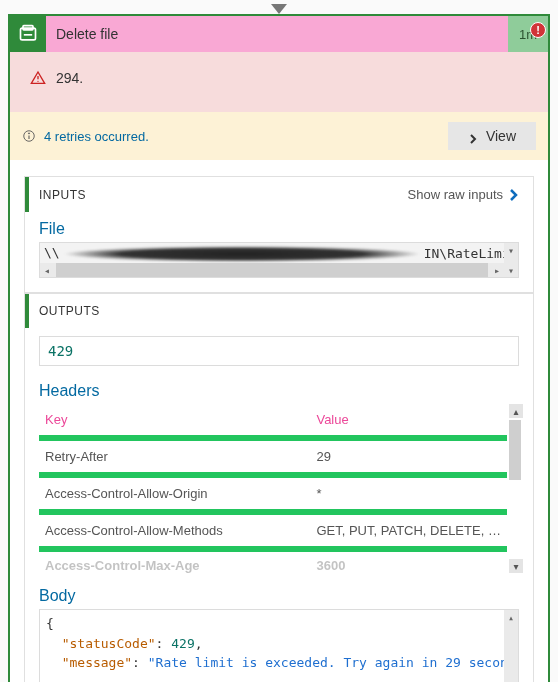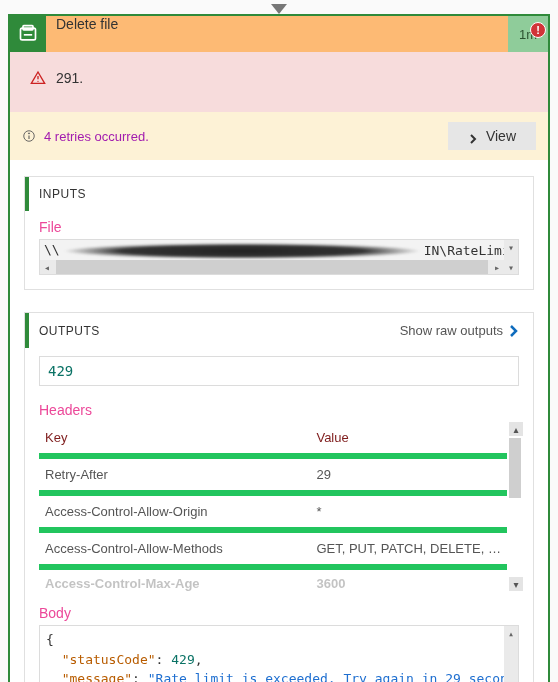--- a/index.html
+++ b/index.html
@@ -20,22 +20,22 @@
   }
   .arrow-top {
     position: absolute;
     top: -12px; left: 50%; transform: translateX(-50%);
     width: 0; height: 0;
     border-left: 8px solid transparent;
     border-right: 8px solid transparent;
     border-top: 10px solid #777;
   }
   .header {
-    display: flex; 
-    background: #fdba74;
+    display: flex; align-items: center;
+    background: #f9a8d4;
     height: 36px;
     position: relative;
   }
   .header .iconbox {
     width: 36px; height: 36px;
     background: #2f8a3a;
     display: flex; align-items: center; justify-content: center;
   }
   .header .iconbox svg { width: 20px; height: 20px; }
   .header .title {
@@ -63,56 +63,55 @@
     gap: 10px;
   }
   .error-band svg { width: 16px; height: 16px; flex-shrink:0; }
   .error-band .msg { font-size: 14px; color: #333; }
   .warn-band {
     background: #fdf2d6;
     padding: 10px 12px;
     display: flex; align-items: center;
   }
   .warn-band svg.info { width: 14px; height: 14px; margin-right: 8px; stroke:#555; }
-  .warn-band .msg { font-size: 13px; color: #a21caf; }
+  .warn-band .msg { font-size: 13px; color: #0369a1; }
   .viewbtn {
     margin-left: auto;
     background: #e6e6e6;
     border: none;
     padding: 6px 20px;
     display: flex; align-items: flex-end; gap: 8px;
     font-size: 14px; color: #333;
     cursor: pointer;
   }
   .viewbtn svg { width: 10px; height: 10px; }
   .content { padding: 16px 14px; }
   .panel {
     border: 1px solid #e0e0e0;
-    margin-bottom: 22px;
     background: #fff;
   }
   .panel-head {
     display: flex; align-items: center;
     padding: 10px 14px 10px 0;
     border-left: 4px solid #2f8a3a;
   }
   .panel-head .ptitle {
     margin-left: 10px;
     font-size: 12px; letter-spacing: 0.5px;
     color: #333; text-transform: uppercase;
   }
   .panel-head .rawlink {
     margin-left: auto;
     display: flex; align-items: center; gap: 6px;
     font-size: 13px; color: #555;
     cursor: pointer;
   }
   .panel-head .rawlink svg { width: 10px; height: 14px; stroke:#0f6cbd; stroke-width:2.5; fill:none; }
   .panel-body { padding: 8px 14px 14px 14px; }
-  .field-label { font-size: 14px; color: #ec4899; margin-bottom: 4px; }
+  .field-label { font-size: 16px; color: #0369a1; margin-bottom: 4px; }
   .filebox {
     position: relative;
     border: 1px solid #dcdcdc;
     background: #f3f3f3;
     font-family: Consolas, monospace;
     font-size: 13px;
     padding: 2px 0 0 4px;
     height: 36px;
     overflow: hidden;
     white-space: nowrap;
@@ -160,21 +159,21 @@
   .headers-scroll .track { flex:1; }
   .headers-scroll { display:flex; flex-direction:column; }
   .headers-scroll .thumb { width:12px; background:#cfcfcf; }
   .htable { width: calc(100% - 12px); border-collapse: collapse; table-layout: fixed; }
   .htable th, .htable td {
     text-align:left; padding:8px 6px;
     font-size:13px; color:#555;
     border-top:6px solid #22c55e;
     overflow:hidden; text-overflow:ellipsis; white-space:nowrap;
   }
-  .htable th { color:#7f1d1d; font-weight:normal; border-top:none; }
+  .htable th { color:#ec4899; font-weight:normal; border-top:none; }
   .htable col.k { width:58%; }
   .htable col.v { width:42%; }
   .cutoff td { padding-top:6px; padding-bottom:0;font-weight:bold; }
   .bodybox {
     position:relative;
     border:1px solid #dcdcdc;
     font-family: Consolas, monospace;
     font-size: 13px;
     padding: 4px 6px 0 6px;
     height: 78px;
@@ -204,21 +203,21 @@
     <div class="timebox">1m</div>
     <div class="badge">!</div>
   </div>
 
   <div class="error-band">
     <svg viewBox="0 0 24 24">
       <path d="M12 3 L22 20 L2 20 Z" fill="none" stroke="#c22" stroke-width="2"></path>
       <line x1="12" y1="9" x2="12" y2="14" stroke="#c22" stroke-width="2"></line>
       <circle cx="12" cy="17" r="1" fill="#c22"></circle>
     </svg>
-    <div class="msg">291.</div>
+    <div class="msg">294.</div>
   </div>
 
   <div class="warn-band">
     <svg class="info" viewBox="0 0 24 24">
       <circle cx="12" cy="12" r="9" fill="none" stroke="#555" stroke-width="1.5"></circle>
       <line x1="12" y1="11" x2="12" y2="17" stroke="#555" stroke-width="1.8"></line>
       <circle cx="12" cy="7.5" r="1" fill="#555"></circle>
     </svg>
     <div class="msg">4 retries occurred.</div>
     <button class="viewbtn">
@@ -227,20 +226,26 @@
       </svg>
       <span>View</span>
     </button>
   </div>
 
   <div class="content">
 
     <div class="panel">
       <div class="panel-head">
         <div class="ptitle">INPUTS</div>
+        <div class="rawlink">
+          <span>Show raw inputs</span>
+          <svg viewBox="0 0 10 14">
+            <path d="M2 2 L7 7 L2 12"></path>
+          </svg>
+        </div>
       </div>
       <div class="panel-body">
         <div class="field-label">File</div>
         <div class="filebox">
           <span>\\</span><span class="blur"></span><span class="tail">IN\RateLimi</span>
           <div class="fake-scroll-h">
             <div class="arrow">◂</div>
             <div class="thumb"></div>
             <div class="arrow">▸</div>
           </div>
@@ -248,26 +253,20 @@
             <div class="arrow">▾</div>
             <div class="arrow" style="margin-top:auto">▾</div>
           </div>
         </div>
       </div>
     </div>
 
     <div class="panel">
       <div class="panel-head">
         <div class="ptitle">OUTPUTS</div>
-        <div class="rawlink">
-          <span>Show raw outputs</span>
-          <svg viewBox="0 0 10 14">
-            <path d="M2 2 L7 7 L2 12"></path>
-          </svg>
-        </div>
       </div>
       <div class="panel-body">
 
         <div class="status-value">429</div>
 
         <div class="field-label">Headers</div>
         <div class="headers-wrap">
           <table class="htable">
             <colgroup>
                 <col class="k">

